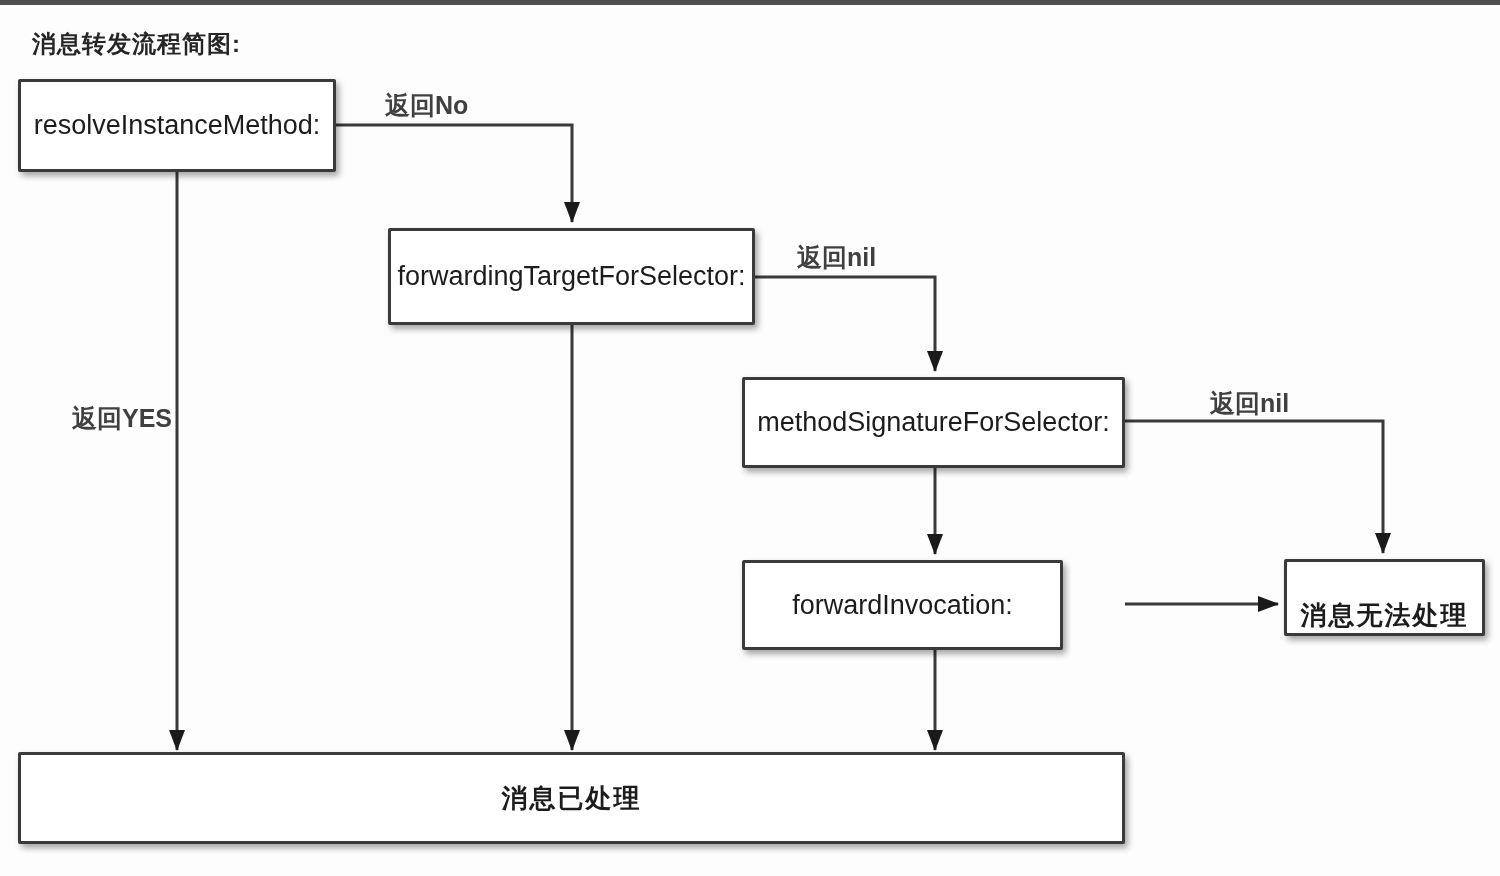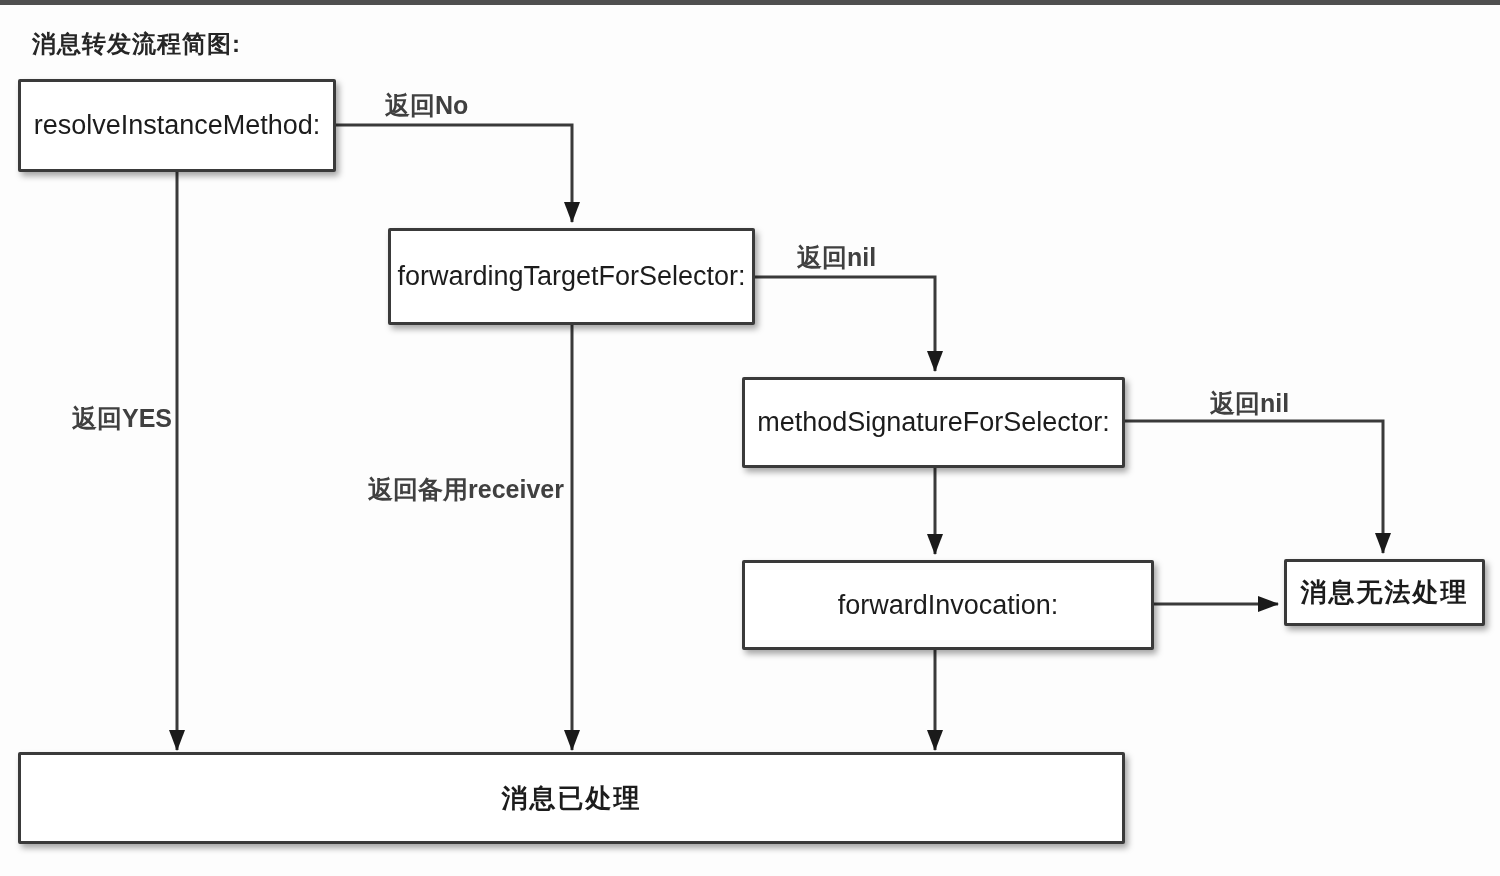--- a/index.html
+++ b/index.html
@@ -44,22 +44,22 @@
   .node.cn { font-weight: 700; font-size: 26px; letter-spacing: 2px; }
   .edge-label {
     position: absolute;
     font-size: 25px; font-weight: 700; color: #404040;
     white-space: nowrap; line-height: 1.1;
   }
   
   .n-resolve   { left: 18px;   top: 79px;  width: 318px;  height: 93px; }
   .n-fwdtarget { left: 388px;  top: 228px; width: 367px;  height: 97px; text-align: right; }
   .n-methodsig { left: 742px;  top: 377px; width: 383px;  height: 91px; }
-  .n-fwdinv    { left: 742px;  top: 560px; width: 412px;  height: 90px; }
-  .n-unhandled { left: 1284px; top: 559px; width: 201px;  height: 67px; }
+  .n-fwdinv    { left: 742px;  top: 560px; width: 321px;  height: 90px; }
+  .n-unhandled { left: 1284px; top: 559px; width: 201px;  height: 77px; align-items: flex-end; }
   .n-handled   { left: 18px;   top: 752px; width: 1107px; height: 92px; }
   
   .l-return-no        { left: 385px;  top: 92px;  }
   .l-return-nil-1     { left: 797px;  top: 244px; }
   .l-return-nil-2     { left: 1210px; top: 390px; }
   .l-return-methodsig { left: 938px;  top: 494px; }
   .l-return-yes       { left: 72px;   top: 405px; }
   .l-return-backup    { left: 368px;  top: 476px; }
 </style>
 </head>
@@ -113,15 +113,14 @@
 
   <div class="edge-label l-return-no">返回No</div>
 
   <div class="edge-label l-return-nil-1">返回nil</div>
 
   <div class="edge-label l-return-nil-2">返回nil</div>
 
 
   <div class="edge-label l-return-yes">返回YES</div>
 
-  <div class="edge-label l-return-backup">返回备用receiver</div>
 
 </div>
 
 </body></html>

